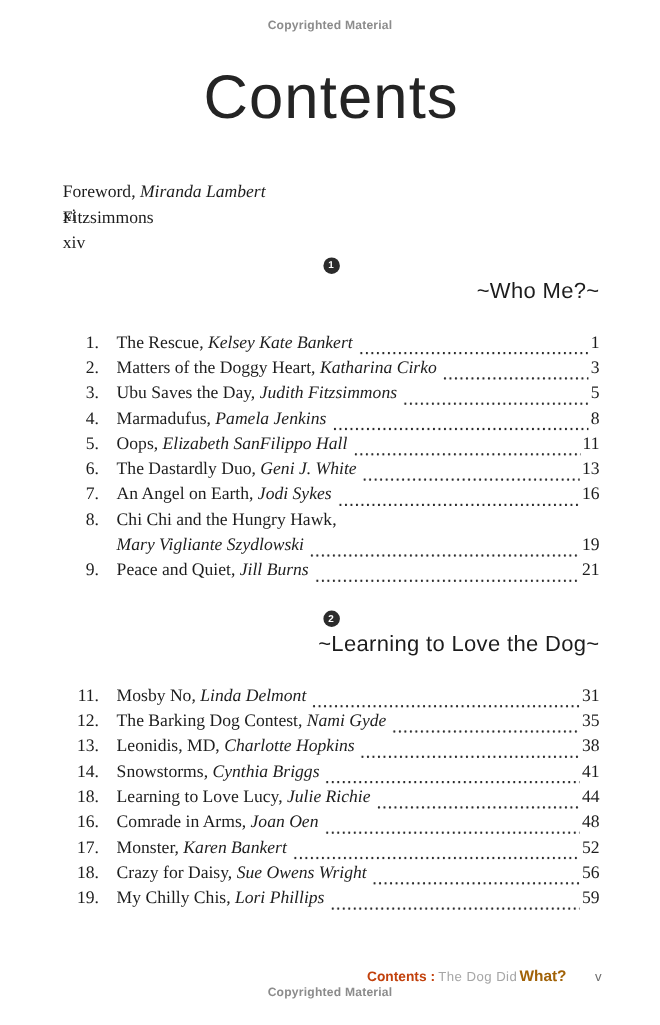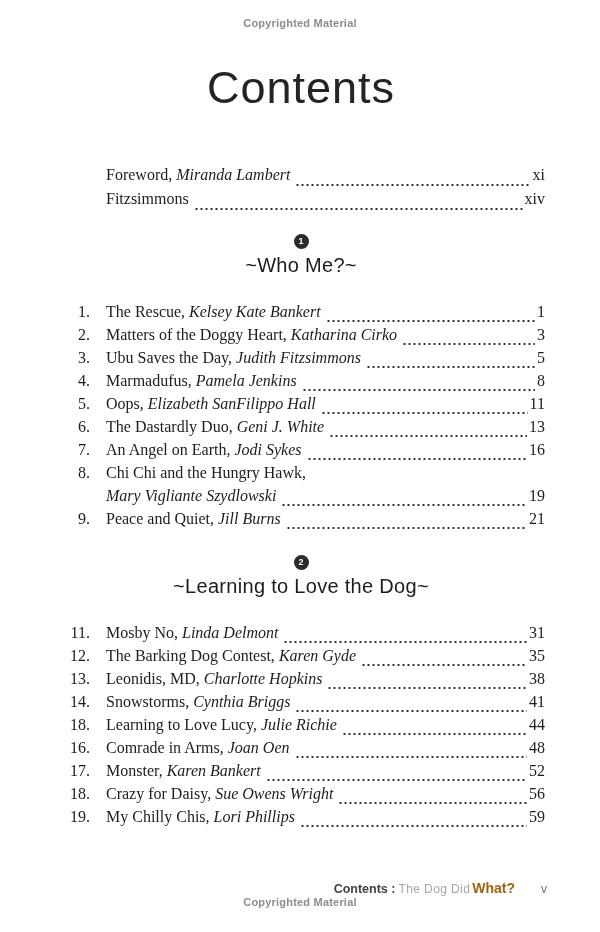--- a/index.html
+++ b/index.html
@@ -25,44 +25,44 @@
     color: #8c8c8c;
     letter-spacing: 0.2px;
   }
   .copyright.top { top: 17px; }
   .copyright.bottom { top: 896px; }
   .book-title {
     margin: 0;
     text-align: center;
     font-family: "Liberation Sans", sans-serif;
     font-weight: 300;
-    font-size: 45px;
+    font-size: 56px;
     line-height: 52px;
     color: #242424;
     letter-spacing: 1px;
   }
   .front-matter { margin-top: 52px; }
-  .front-matter .row { height: 24px; }
+  .front-matter .row { height: 24px; flex-direction: column; }
   .sec { margin-top: 20px; }
   .sec + .sec { margin-top: 22px; }
   .sec-circle {
     width: 15px; height: 15px;
     border-radius: 50%;
     background: #2b2b2b;
     color: #ffffff;
     font-family: "Liberation Sans", sans-serif;
     font-size: 9px;
     font-weight: 700;
     line-height: 15px;
     text-align: center;
     margin: 0 auto;
   }
   .sec-title {
     margin-top: 4px;
-    text-align: center;
+    text-align: right;
     font-family: "Liberation Sans", sans-serif;
     font-size: 20px;
     line-height: 24px;
     font-weight: 400;
     color: #1c1c1c;
     letter-spacing: 0.3px;
   }
   .sec-list { margin-top: 26px; }
   .row {
     display: flex;
@@ -90,21 +90,21 @@
     background-position: left center;
   }
   .pg { flex: none; }
   .footer {
     position: absolute;
     top: 879px;
     right: 53px;
     font-family: "Liberation Sans", sans-serif;
     white-space: nowrap;
   }
-  .f-label  { font-size: 12.5px; font-weight: 700; color: #404040; }
+  .f-label  { font-size: 12.5px; font-weight: 700; color: #c2410c; }
   .f-light  { font-size: 12px;  font-weight: 400; color: #a6a6a6; letter-spacing: 0.4px; margin-left: 3px; }
   .f-bold   { font-size: 14px;  font-weight: 700; color: #a16207; margin-left: 2px; }
   .f-page   { font-size: 12px;  font-weight: 400; color: #6e6e6e; margin-left: 26px; }
 </style>
 </head>
 <body>
 
 <div class="page">
 
   <div class="copyright top">Copyrighted Material</div>
@@ -196,21 +196,21 @@
         <div class="sec-title">~Learning to Love the Dog~</div>
         <div class="sec-list">
           <div class="row">
             <span class="num">11.</span>
             <span class="entry-text">Mosby No, <i>Linda Delmont</i></span>
             <span class="leader"></span>
             <span class="pg">31</span>
           </div>
           <div class="row">
             <span class="num">12.</span>
-            <span class="entry-text">The Barking Dog Contest, <i>Karen Gyde</i></span>
+            <span class="entry-text">The Barking Dog Contest, <i>Nami Gyde</i></span>
             <span class="leader"></span>
             <span class="pg">35</span>
           </div>
           <div class="row">
             <span class="num">13.</span>
             <span class="entry-text">Leonidis, MD, <i>Charlotte Hopkins</i></span>
             <span class="leader"></span>
             <span class="pg">38</span>
           </div>
           <div class="row">

